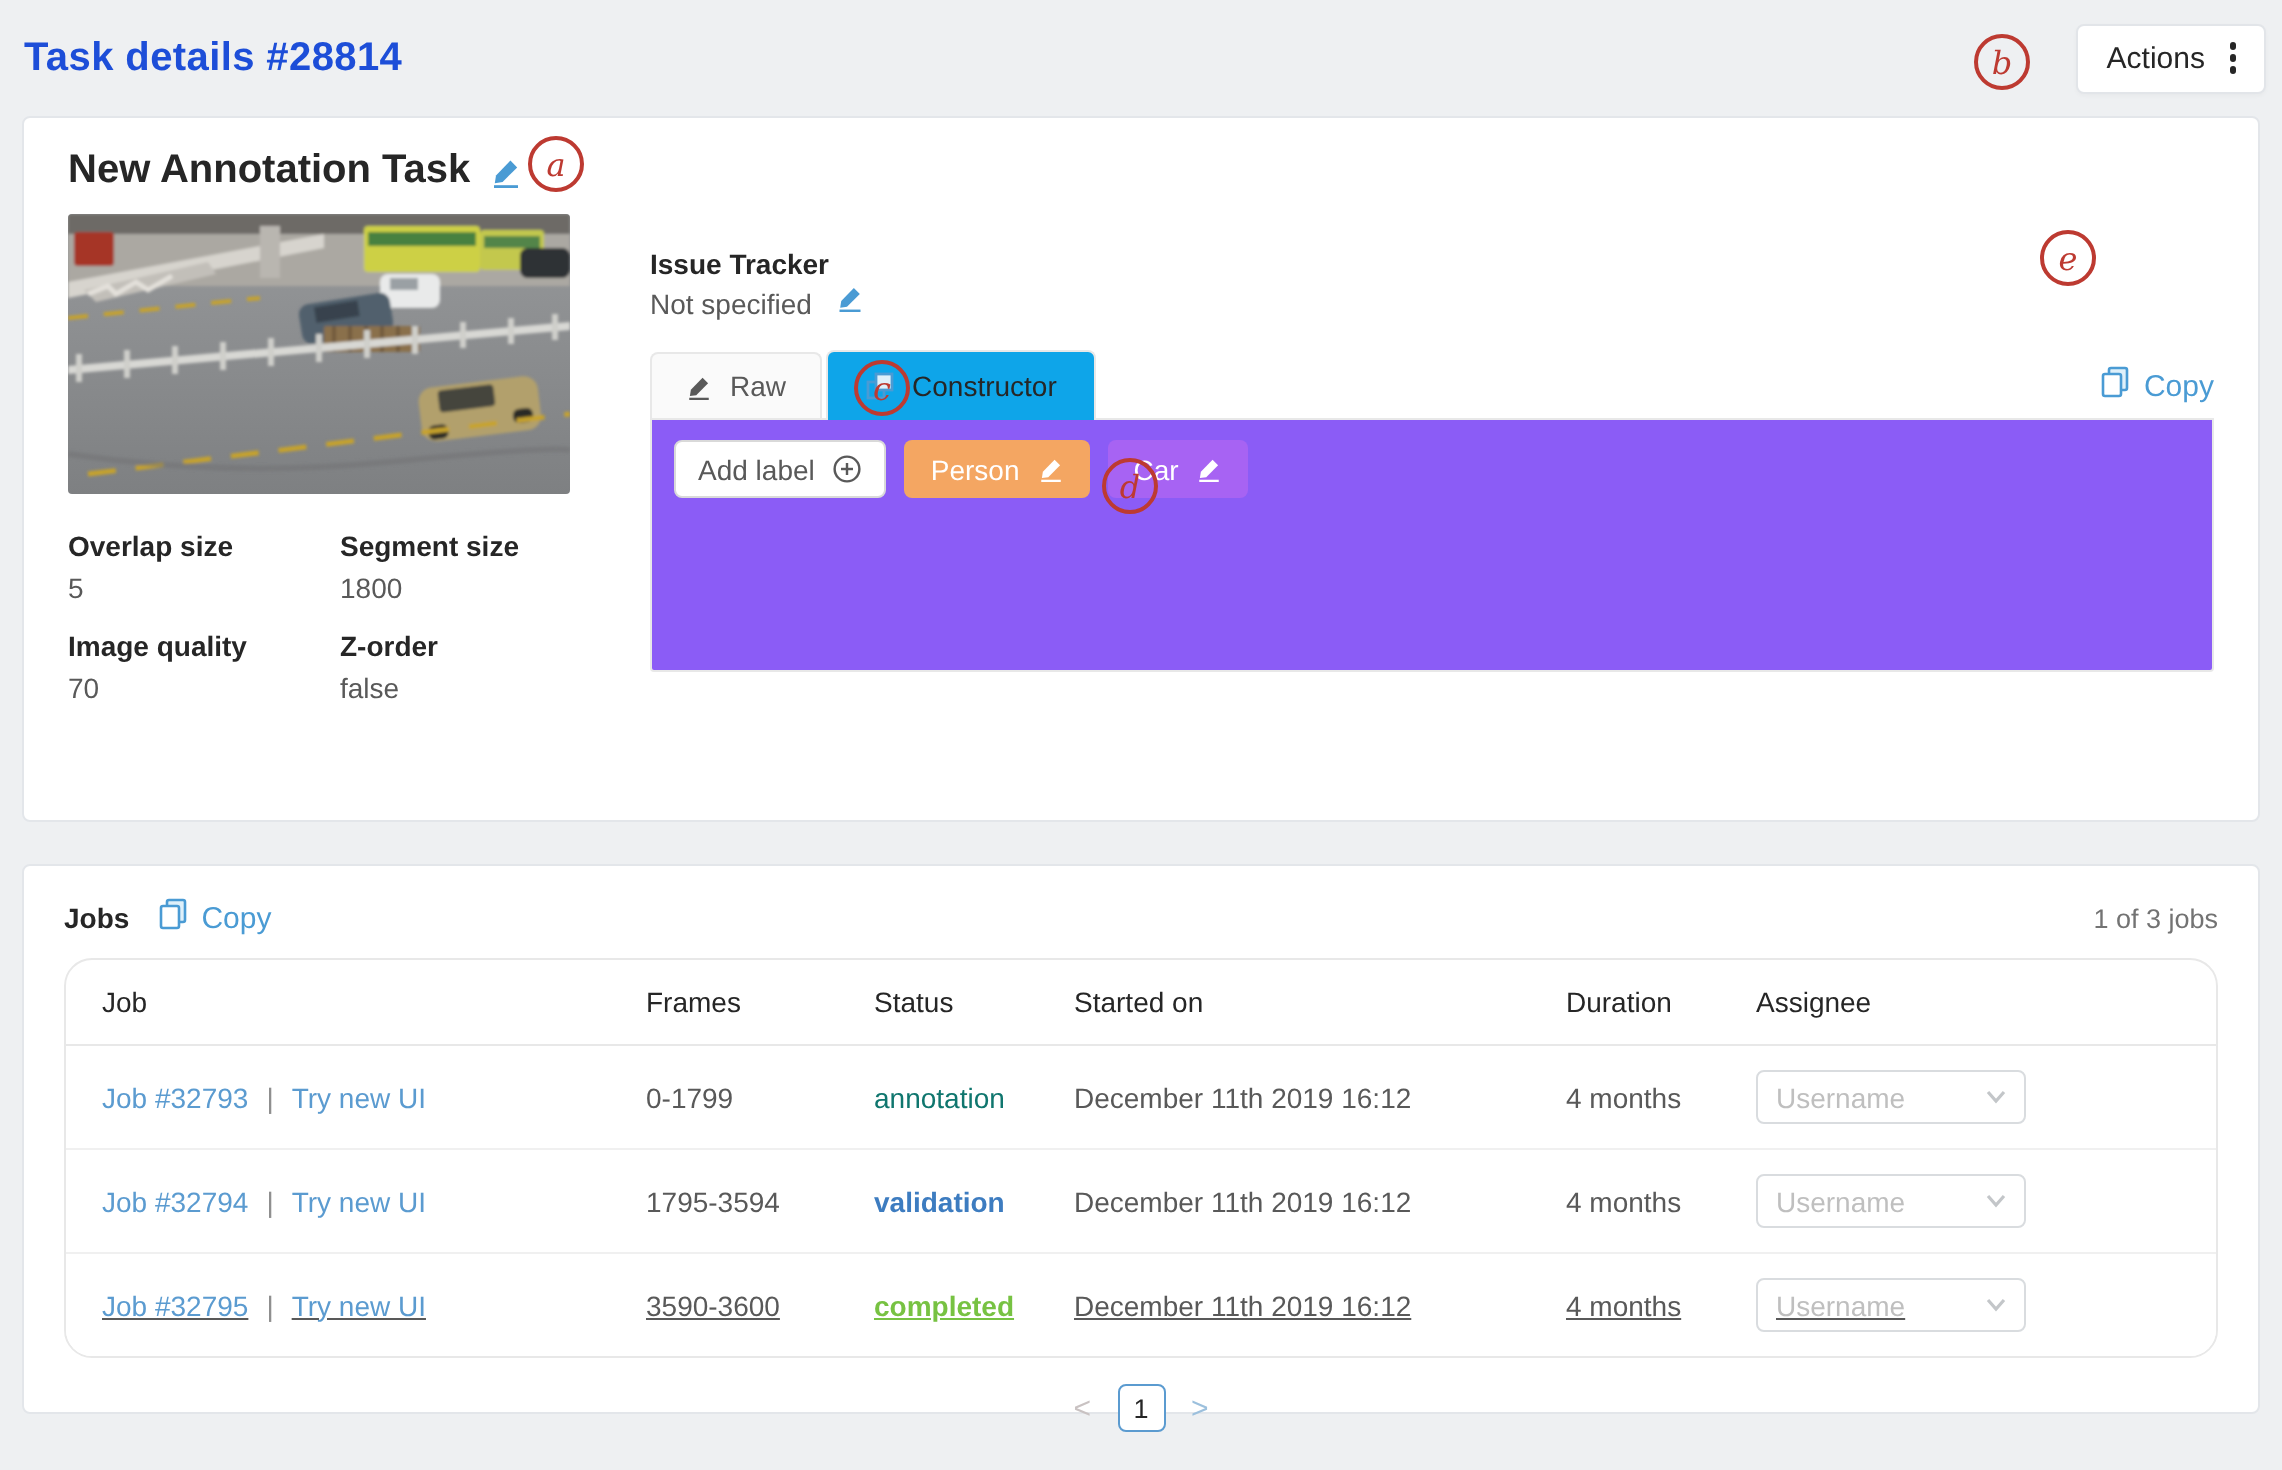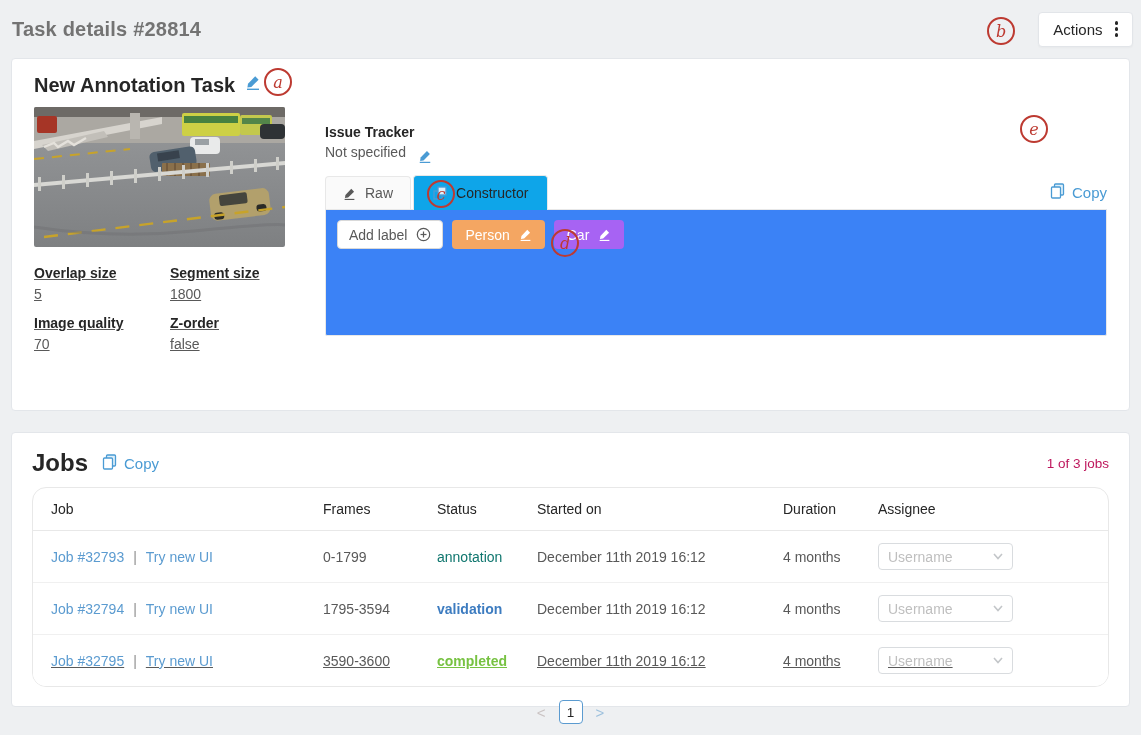--- a/index.html
+++ b/index.html
@@ -11,102 +11,102 @@
     color:#595959;
     overflow:hidden;
   }
   .page { position:relative; width:1141px; height:735px; }
 
   
   .page-header {
     display:flex; justify-content:space-between; align-items:center;
     padding:11px 8px 11px 12px; height:58px;
   }
-  .page-title { font-size:20px; color:#737373; font-weight:600; letter-spacing:.2px; }
+  .page-title { font-size:20px; color:#1d4ed8; font-weight:600; letter-spacing:.2px; }
   .actions-btn {
     background:#fff; border:1px solid #e2e5e9; border-radius:4px;
     padding:8px 14px; display:flex; align-items:center; gap:12px;
     font-size:15px; color:#262626; cursor:pointer;
     box-shadow:0 1px 2px rgba(0,0,0,.03);
   }
   .dots-v { display:flex; flex-direction:column; gap:2.5px; }
   .dots-v i { width:3.5px; height:3.5px; border-radius:50%; background:#262626; }
 
   
   .card {
     background:#fff; border:1px solid #e3e6ea; border-radius:4px;
     margin:0 11px;
   }
   .card-details { height:353px; padding:15px 22px; }
   .card-jobs { height:275px; margin-top:21px; padding:16px 20px; }
 
   
-  .task-name-row { display:flex; gap:10px; }
+  .task-name-row { display:flex; align-items:center; gap:10px; }
   .task-name { font-size:20px; color:#262626; font-weight:600; }
   .edit-ic { color:#4a9bd4; display:inline-flex; cursor:pointer; }
   .details-body { display:flex; margin-top:10px; }
   .left-col { width:251px; flex:0 0 251px; }
   .thumb { width:251px; height:140px; border-radius:2px; overflow:hidden; display:block; }
   .params { display:grid; grid-template-columns:136px 1fr; margin-top:16px; }
-  .param { margin-bottom:8px;text-decoration:underline; }
+  .param { margin-bottom:8px; }
   .param-label { font-weight:bold; color:#262626; line-height:21px; }
   .param-value { color:#595959; line-height:21px; }
 
   .right-col { flex:1; margin-left:40px; position:relative; }
   .meta-row { display:flex; justify-content:space-between; align-items:center; height:28px; }
   .created-line { color:#a6a6a6; }
   .created-user { color:#bfbfbf; }
   .assigned-group { display:flex; align-items:center; gap:10px; margin-right:58px; }
   .assigned-label { color:#a6a6a6; }
   .fake-select {
     display:flex; justify-content:space-between; align-items:center;
     border:1px solid #d9dcdf; border-radius:4px; background:#fff;
     color:#bfbfbf; padding:3px 9px; cursor:pointer;
   }
   .sel-assigned { width:143px; height:26px; }
   .chev { display:inline-flex; color:#c3c6c9; }
 
   .issue-block { margin-top:15px; }
   .issue-label { font-weight:bold; color:#262626; line-height:20px; }
-  .issue-value { display:flex; align-items:flex-end; gap:12px; line-height:21px; color:#595959; }
+  .issue-value { display:flex; align-items:flex-start; gap:12px; line-height:21px; color:#595959; }
 
   .tabs-area { margin-top:12px; position:relative; }
   .copy-link {
     position:absolute; right:0; top:8px; display:flex; align-items:center; gap:7px;
     color:#4a9bd4; cursor:pointer; font-size:15px;
   }
   .tabs-row { display:flex; align-items:flex-end; position:relative; z-index:2; }
   .tab {
     display:flex; align-items:center; gap:9px; cursor:pointer;
     padding:8px 17px; font-size:14px; color:#595959;
     background:#fafafa; border:1px solid #e8e8e8; border-bottom:none;
     border-radius:4px 4px 0 0; margin-right:2px;
   }
   .tab.active { background:#0ea5e9; color:#262626; padding:9px 19px; margin-bottom:-1px; }
   .tab-content {
-    border:1px solid #e8e8e8; border-radius:0 0 2px 2px; background:#3b82f6;
+    border:1px solid #e8e8e8; border-radius:0 0 2px 2px; background:#8b5cf6;
     height:127px; padding:10px 11px;
   }
   .labels-row { display:flex; gap:9px; }
   .add-label-btn {
     display:flex; align-items:center; gap:9px; cursor:pointer;
     border:1px solid #d9d9d9; border-radius:4px; background:#fff;
     color:#595959; padding:4px 11px; height:29px; font-size:14px;
   }
   .chip {
     display:flex; align-items:center; gap:9px; cursor:pointer;
     border-radius:4px; color:#fff; padding:4px 13px; height:29px; font-size:14px;
   }
   .chip .edit-ic { color:#fff; }
 
   
   .jobs-header { display:flex; align-items:center; }
-  .jobs-title { font-size:24px; font-weight:bold; color:#262626; }
+  .jobs-title { font-size:14px; font-weight:bold; color:#262626; }
   .jobs-copy { display:flex; align-items:center; gap:7px; color:#4a9bd4; cursor:pointer; font-size:15px; margin-left:14px; }
-  .jobs-count { margin-left:auto; color:#be185d; font-size:13.5px;text-align:center; }
+  .jobs-count { margin-left:auto; color:#737373; font-size:13.5px;text-align:center; }
 
   .jobs-table-wrap { border:1px solid #e8e8e8; border-radius:14px; margin-top:10px; overflow:hidden; }
   table { width:100%; border-collapse:collapse; font-size:14px; }
   th { text-align:left; font-weight:normal; color:#262626; padding:13px 8px; border-bottom:1px solid #e8e8e8; }
   td { padding:12px 8px; color:#595959; border-bottom:1px solid #f0f0f0; background:#fff; }
   tr:last-child td { border-bottom:none;text-decoration:underline; }
   .col-job { width:282px; padding-left:18px; }
   .col-frames { width:114px; }
   .col-status { width:100px; }
   .col-started { width:246px; }

